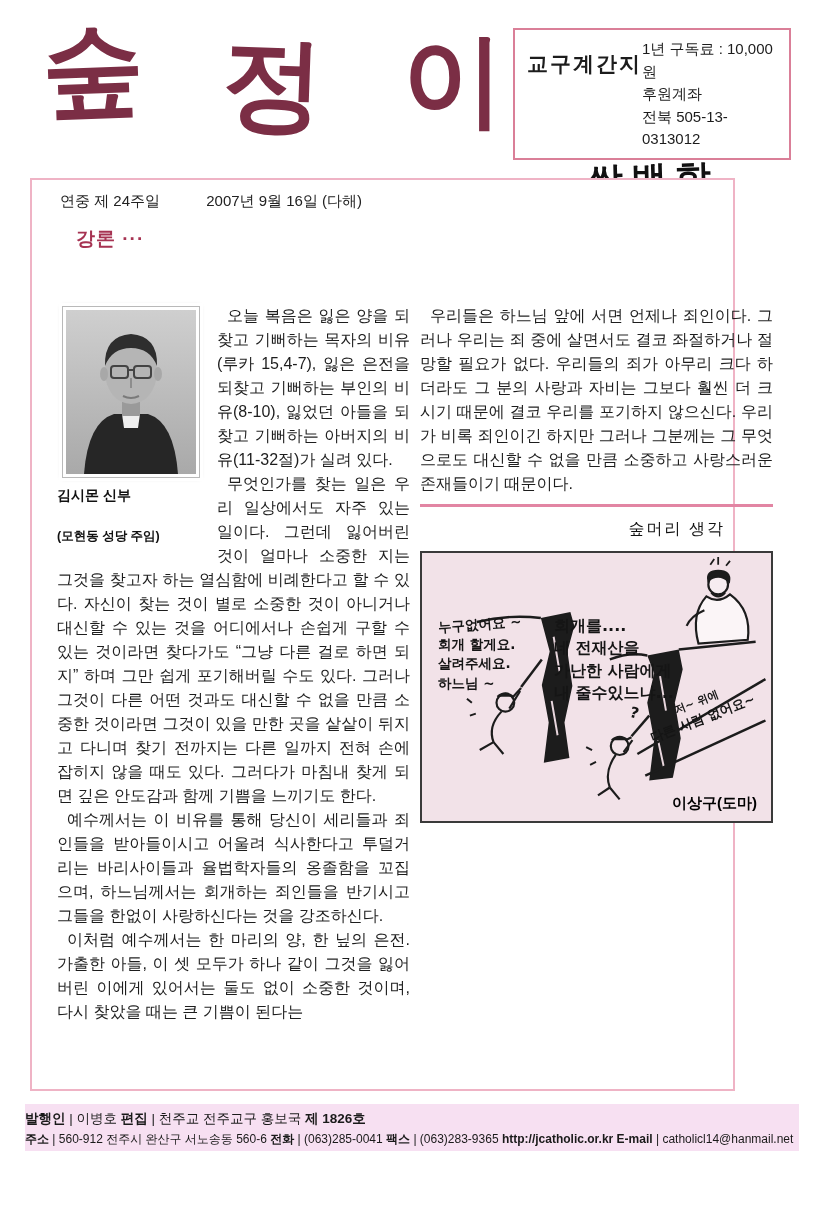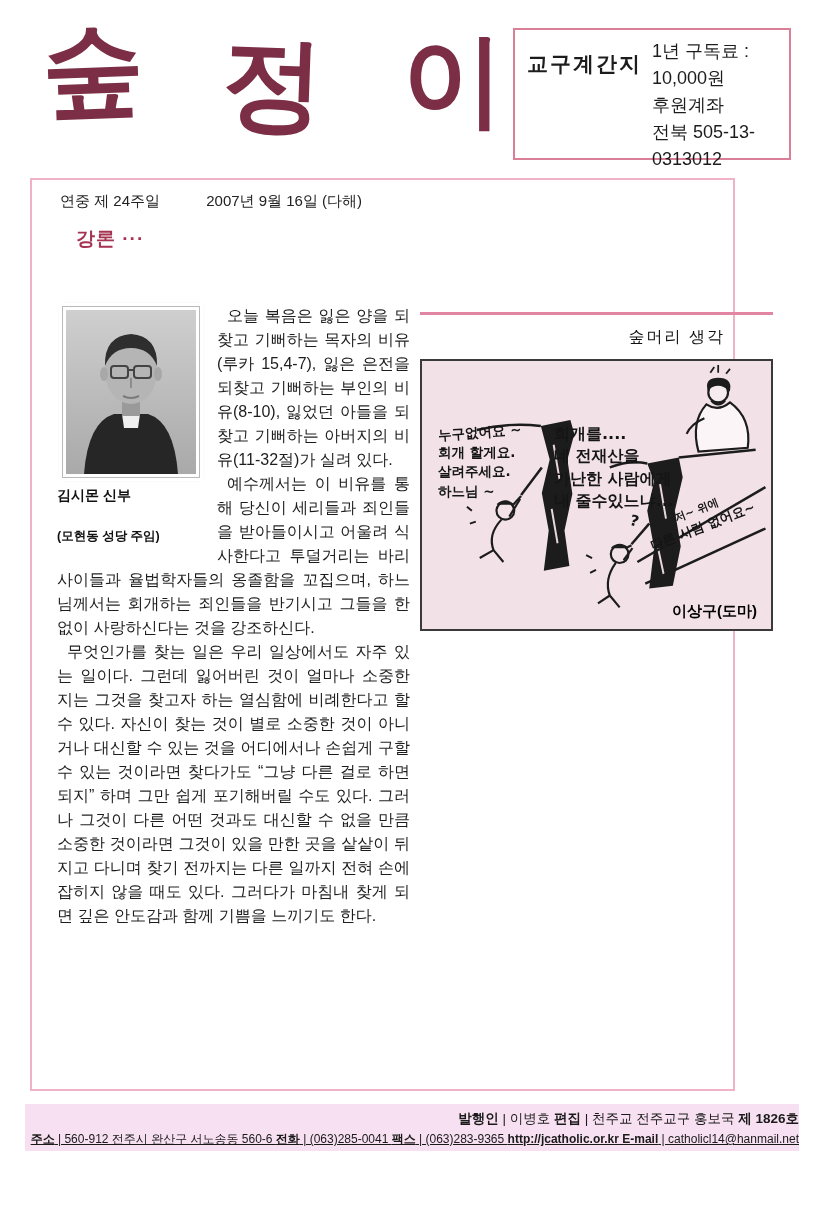--- a/index.html
+++ b/index.html
@@ -24,21 +24,21 @@
 
   .info-box {
     position:absolute; left:513px; top:28px; width:278px; height:132px;
     border:2px solid #da7f98; background:#fff; padding:8px 10px 4px 12px;
   }
   .info-top { display:flex; align-items:flex-start; }
   .info-label {
     font-size:21px; font-weight:bold; letter-spacing:2px; color:#1c1c1c;
     margin-top:12px; white-space:nowrap;text-align:right;
   }
-  .info-lines { margin-left:10px; font-size:18px; line-height:1.5; color:#1c1c1c; }
+  .info-lines { margin-left:0; font-size:15px; line-height:1.5; color:#1c1c1c; }
   .brand-sub {
     margin-top:4px; text-align:center;
     font-family:"DejaVu Serif", serif; font-weight:bold;
     font-size:36px; letter-spacing:8px; color:#111;
     transform:rotate(-1.5deg);
   }
 
   
   .content-box {
     position:absolute; left:30px; top:178px; width:705px; height:913px;
@@ -96,24 +96,24 @@
     position:absolute; left:198px; top:142px; width:160px;
     transform:rotate(-21deg); font-size:13px; line-height:1.35; text-align:center;
   }
   .speech-diag .small { font-size:11px; }
   .q-mark { position:absolute; left:208px; top:148px; font-size:15px; font-weight:bold; transform:rotate(14deg); }
   .signature { position:absolute; right:14px; bottom:6px; font-size:15px; font-weight:bold; color:#000000; }
 
   
   .footer {
     position:absolute; left:25px; top:1104px; width:774px; height:47px;
-    background:#f7e0f2; text-align:right; color:#1a1a1a; padding-top:6px;
+    background:#f7e0f2; text-align:left; color:#1a1a1a; padding-top:6px;
   }
   .footer .l1 { font-size:13.5px; }
-  .footer .l2 { font-size:12px; margin-top:3px;text-decoration:underline; }
+  .footer .l2 { font-size:12px; margin-top:3px; }
   .footer .b { font-weight:bold; }
 </style>
 </head>
 <body>
 
 <div class="page">
 
   <div class="brand-title">
     <span class="ch">숲</span>
     <span class="ch">정</span>
@@ -173,25 +173,27 @@
               <path d="M57,86 Q65,90 73,86" stroke="#7a7a7a" stroke-width="2" fill="none"></path>
 
               <ellipse cx="38" cy="64" rx="4" ry="7" fill="#a8a8a8"></ellipse>
               <ellipse cx="92" cy="64" rx="4" ry="7" fill="#a8a8a8"></ellipse>
             </svg>
           </div>
           <div class="photo-caption">김시몬 신부</div>
           <div class="photo-role">(모현동 성당 주임)</div>
         </div>
         <p>오늘 복음은 잃은 양을 되찾고 기뻐하는 목자의 비유(루카 15,4-7), 잃은 은전을 되찾고 기뻐하는 부인의 비유(8-10), 잃었던 아들을 되찾고 기뻐하는 아버지의 비유(11-32절)가 실려 있다.</p>
+        <p>무엇인가를 찾는 일은 우리 일상에서도 자주 있는 일이다. 그런데 잃어버린 것이 얼마나 소중한 지는 그것을 찾고자 하는 열심함에 비례한다고 할 수 있다. 자신이 찾는 것이 별로 소중한 것이 아니거나 대신할 수 있는 것을 어디에서나 손쉽게 구할 수 있는 것이라면 찾다가도 “그냥 다른 걸로 하면 되지” 하며 그만 쉽게 포기해버릴 수도 있다. 그러나 그것이 다른 어떤 것과도 대신할 수 없을 만큼 소중한 것이라면 그것이 있을 만한 곳을 샅샅이 뒤지고 다니며 찾기 전까지는 다른 일까지 전혀 손에 잡히지 않을 때도 있다. 그러다가 마침내 찾게 되면 깊은 안도감과 함께 기쁨을 느끼기도 한다.</p>
         <p>예수께서는 이 비유를 통해 당신이 세리들과 죄인들을 받아들이시고 어울려 식사한다고 투덜거리는 바리사이들과 율법학자들의 옹졸함을 꼬집으며, 하느님께서는 회개하는 죄인들을 반기시고 그들을 한없이 사랑하신다는 것을 강조하신다.</p>
-        <p>무엇인가를 찾는 일은 우리 일상에서도 자주 있는 일이다. 그런데 잃어버린 것이 얼마나 소중한 지는 그것을 찾고자 하는 열심함에 비례한다고 할 수 있다. 자신이 찾는 것이 별로 소중한 것이 아니거나 대신할 수 있는 것을 어디에서나 손쉽게 구할 수 있는 것이라면 찾다가도 “그냥 다른 걸로 하면 되지” 하며 그만 쉽게 포기해버릴 수도 있다. 그러나 그것이 다른 어떤 것과도 대신할 수 없을 만큼 소중한 것이라면 그것이 있을 만한 곳을 샅샅이 뒤지고 다니며 찾기 전까지는 다른 일까지 전혀 손에 잡히지 않을 때도 있다. 그러다가 마침내 찾게 되면 깊은 안도감과 함께 기쁨을 느끼기도 한다.</p>
+        <p>이처럼 예수께서는 한 마리의 양, 한 닢의 은전. 가출한 아들, 이 셋 모두가 하나 같이 그것을 잃어버린 이에게 있어서는 둘도 없이 소중한 것이며, 다시 찾았을 때는 큰 기쁨이 된다는</p>
       </div>
 
       <div class="col">
+        <p>우리들은 하느님 앞에 서면 언제나 죄인이다. 그러나 우리는 죄 중에 살면서도 결코 좌절하거나 절망할 필요가 없다. 우리들의 죄가 아무리 크다 하더라도 그 분의 사랑과 자비는 그보다 훨씬 더 크시기 때문에 결코 우리를 포기하지 않으신다. 우리가 비록 죄인이긴 하지만 그러나 그분께는 그 무엇으로도 대신할 수 없을 만큼 소중하고 사랑스러운 존재들이기 때문이다.</p>
 
         <div class="divider"></div>
         <div class="think-title">숲머리 생각</div>
 
         <div class="cartoon">
           <svg class="art" viewBox="0 0 353 272">
 
             <path d="M120,66 L150,60 L154,74 L147,100 L152,135 L144,172 L149,208 L123,213 L128,172 L121,134 L129,100 Z" fill="#1c1c1c"></path>
             <path d="M55,70 Q88,62 120,66" stroke="#1c1c1c" stroke-width="2.5" fill="none"></path>
             <path d="M133,85 L139,120 M131,150 L137,185" stroke="#e8d6dd" stroke-width="2" fill="none"></path>

